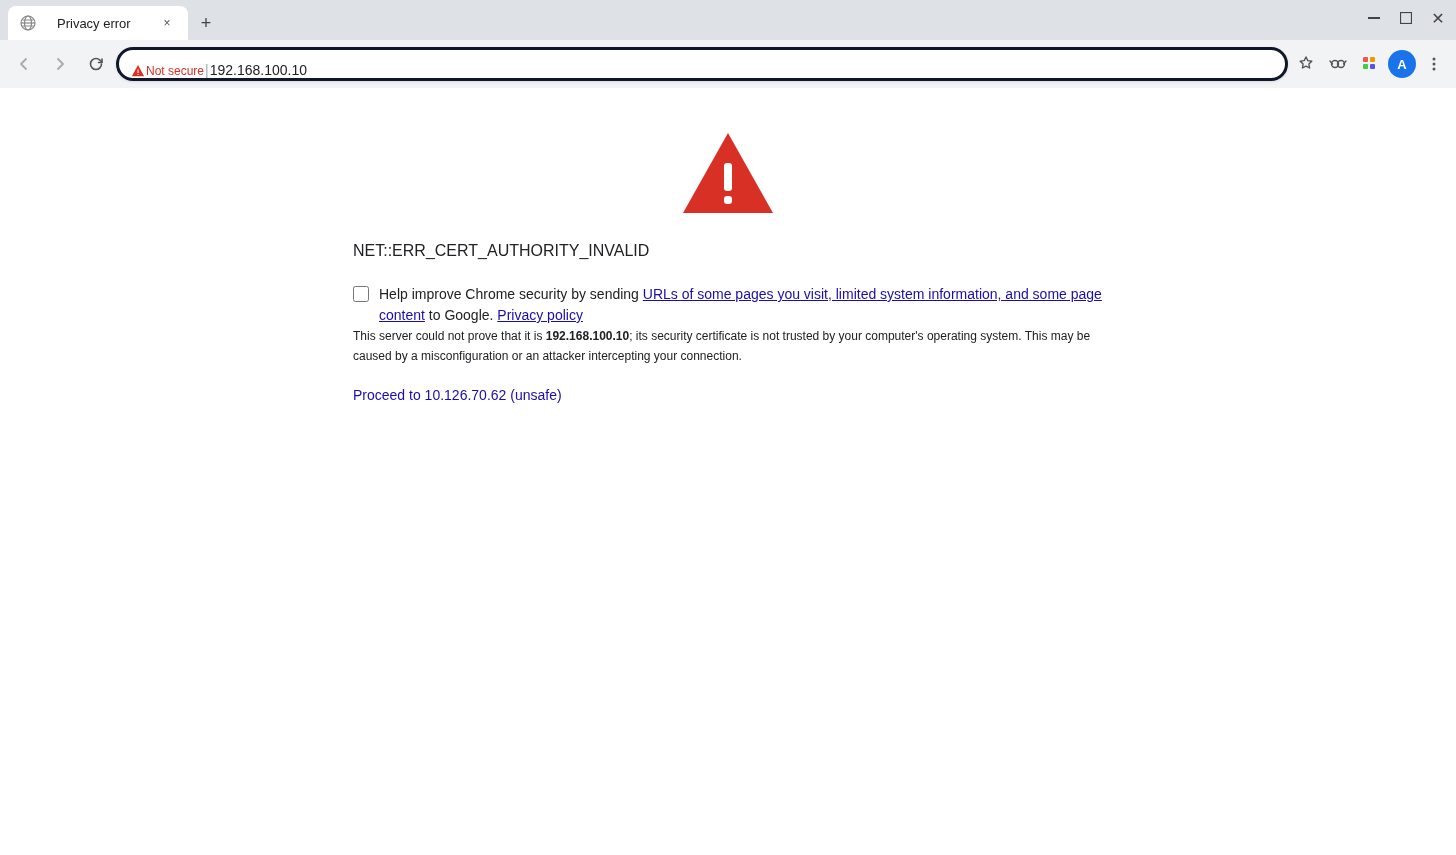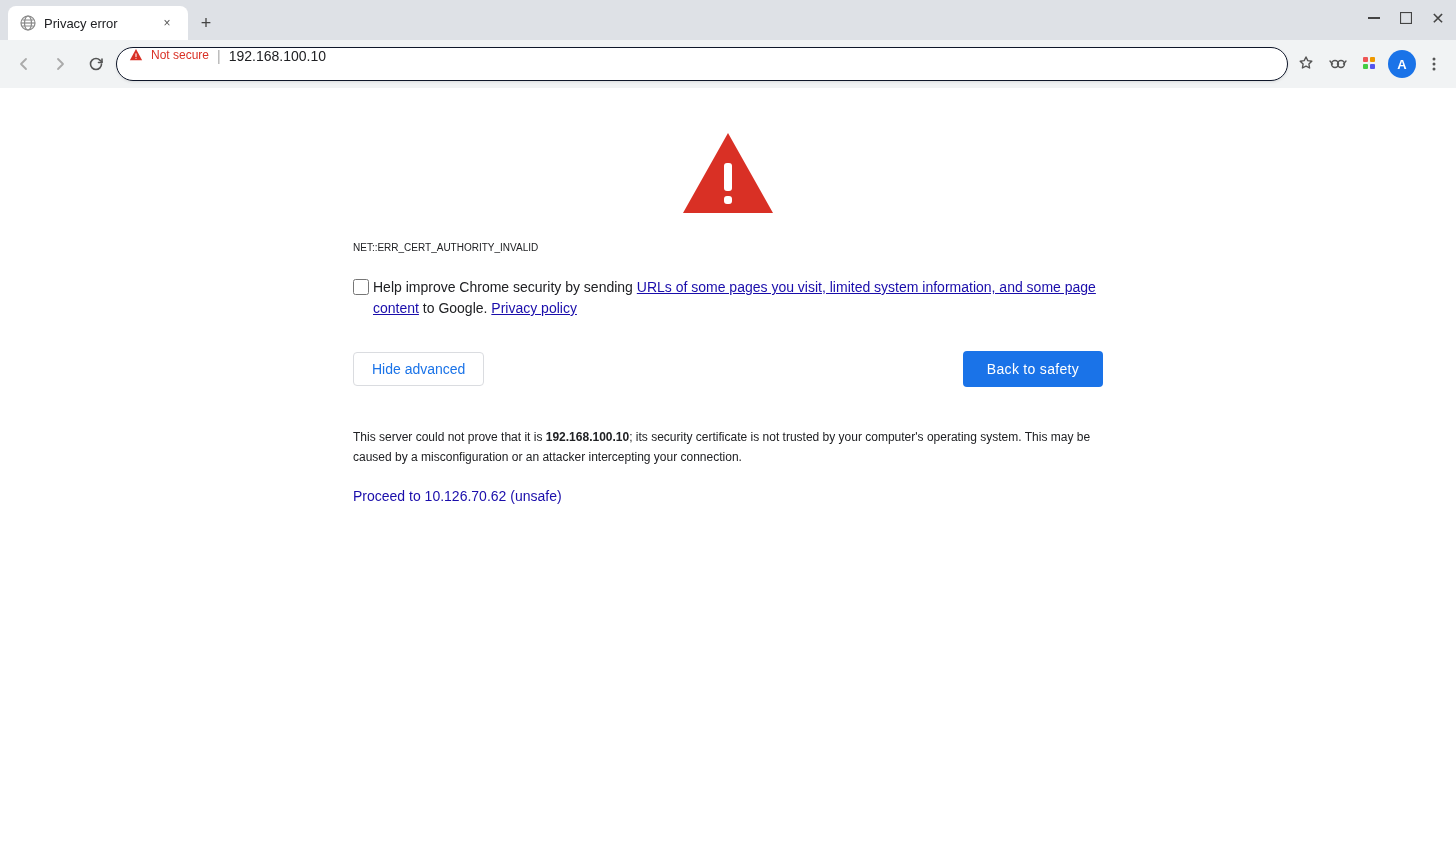--- a/index.html
+++ b/index.html
@@ -20,21 +20,21 @@
       padding: 0 8px;
       position: relative;
     }
     .tab {
       height: 34px;
       background: #fff;
       border-radius: 8px 8px 0 0;
       display: flex;
       align-items: center;
       padding: 0 12px;
-      gap: 8px;
+      gap: 21px;
       font-size: 13px;
       color: #202124;
       min-width: 180px;
       max-width: 240px;
     }
     .tab-favicon { width: 16px; height: 16px; display: flex; align-items: center; justify-content: center; }
     .tab-close {
       margin-left: auto;
       width: 18px; height: 18px;
       display: flex; align-items: center; justify-content: center;
@@ -71,24 +71,24 @@
       color: #444;
       font-size: 16px;
     }
     .nav-btn.disabled { color: #aaa; cursor: default; }
     .address-bar-wrap {
       flex: 1;
       height: 34px;
       background: #fff;
       border-radius: 17px;
       display: flex;
-      align-items: flex-start;
+      align-items: flex-end;
       padding: 0 12px;
-      gap: 8px;
-      border: 1px solid #0f172a;
+      gap: 1px;
+      border: 3px solid #0f172a;
       box-shadow: 0 1px 3px rgba(0,0,0,0.1);
     }
     .security-icon {
       display: flex; align-items: center; gap: 4px;
       font-size: 12px; color: #d93025;
     }
     .security-icon svg { width: 14px; height: 14px; }
     .not-secure-text { font-size: 12px; color: #d93025; font-weight: 500; }
     .url-separator { color: #aaa; font-size: 14px; }
     .url-text { font-size: 14px; color: #202124; }
@@ -153,30 +153,29 @@
 
     .description .bold-ip { font-weight: bold; }
 
     .description a {
       color: #1a0dab;
       text-decoration: underline;
       cursor: pointer;
     }
 
     .error-code {
-      font-size: 10px;
+      font-size: 16px;
       color: #202124;
       margin-bottom: 24px;
     }
 
     .checkbox-row {
       display: flex;
       align-items: flex-start;
-      gap: 4px;
-      margin-bottom: 32px;
+      gap: 10px;
     }
 
     .checkbox-input {
       width: 16px; height: 16px;
       margin-top: 2px;
       cursor: pointer;
       flex-shrink: 0;
       border: 2px solid #5f6368;
     }
 
@@ -355,24 +354,20 @@
 
       <p class="error-code">NET::ERR_CERT_AUTHORITY_INVALID</p>
 
       <div class="checkbox-row">
         <input type="checkbox" class="checkbox-input" style="">
         <label class="checkbox-label">
           <span>Help improve Chrome security by sending </span><a>URLs of some pages you visit, limited system information, and some page content</a><span> to Google.</span> <a>Privacy policy</a>
         </label>
       </div>
 
-      <div class="buttons-row">
-        <button class="hide-advanced-btn">Hide advanced</button>
-        <button class="back-to-safety-btn">Back to safety</button>
-      </div>
 
       <p class="server-description">
         <span>This server could not prove that it is </span><span class="bold-ip" style="font-weight:bold;">192.168.100.10</span><span>; its security certificate is not trusted by your computer's operating system. This may be caused by a misconfiguration or an attacker intercepting your connection.</span>
       </p>
 
       <a class="proceed-link">Proceed to 10.126.70.62 (unsafe)</a>
 
     </div>
   </div>
 

